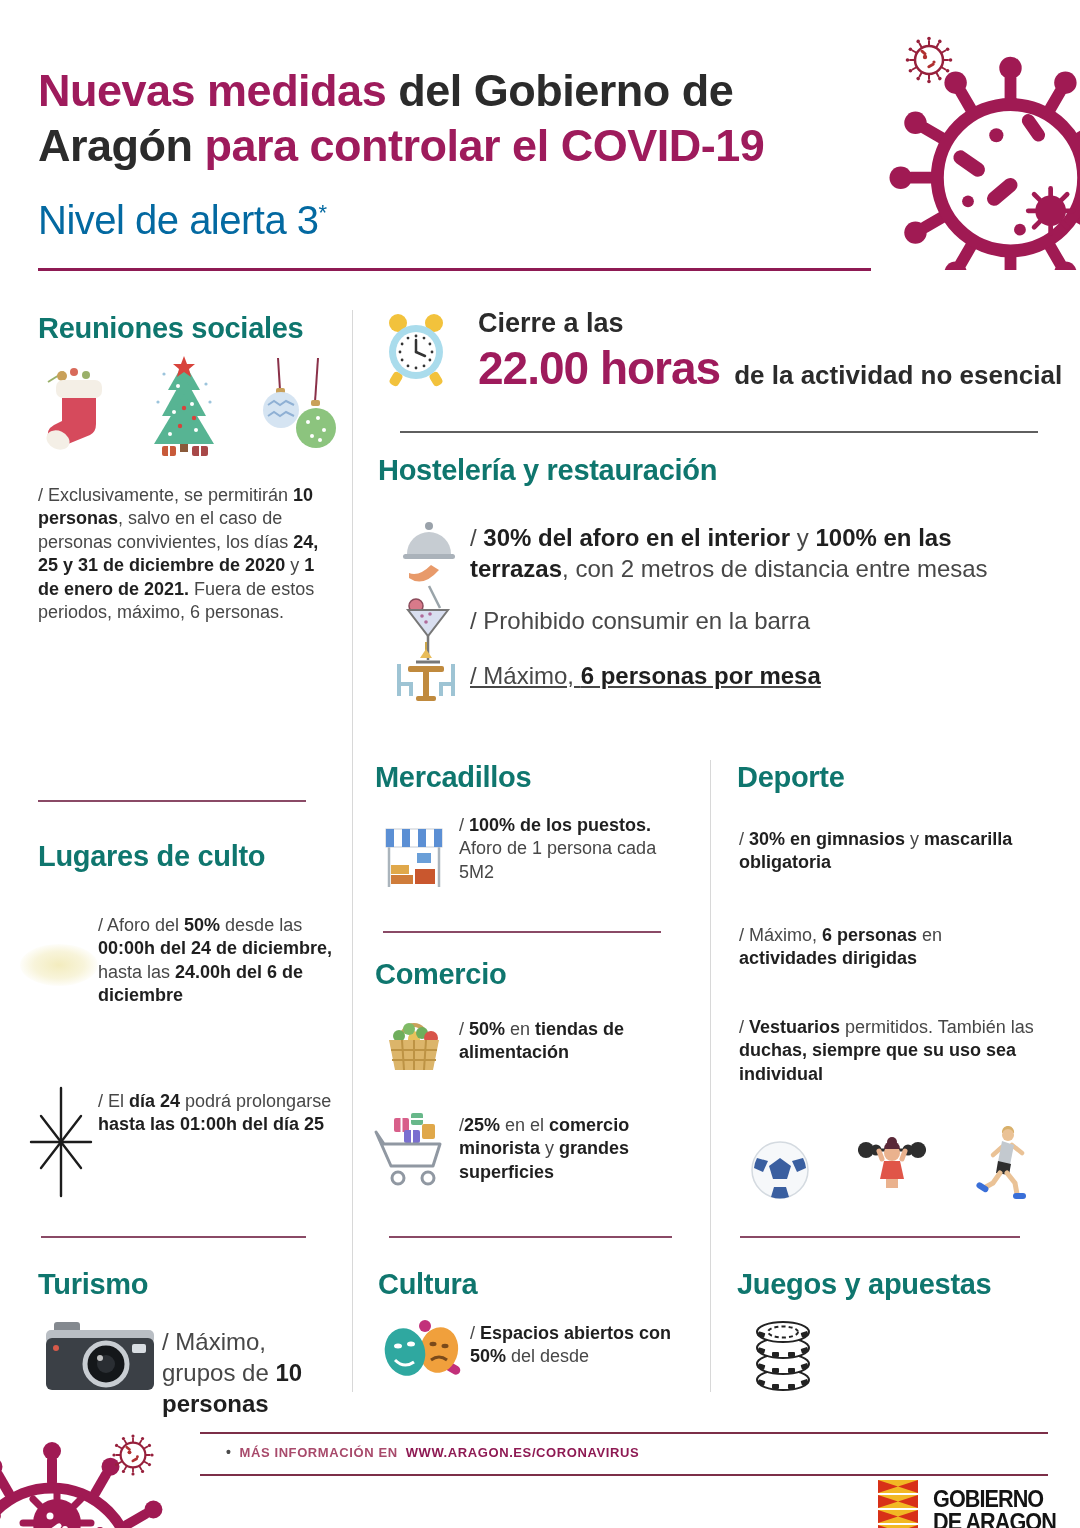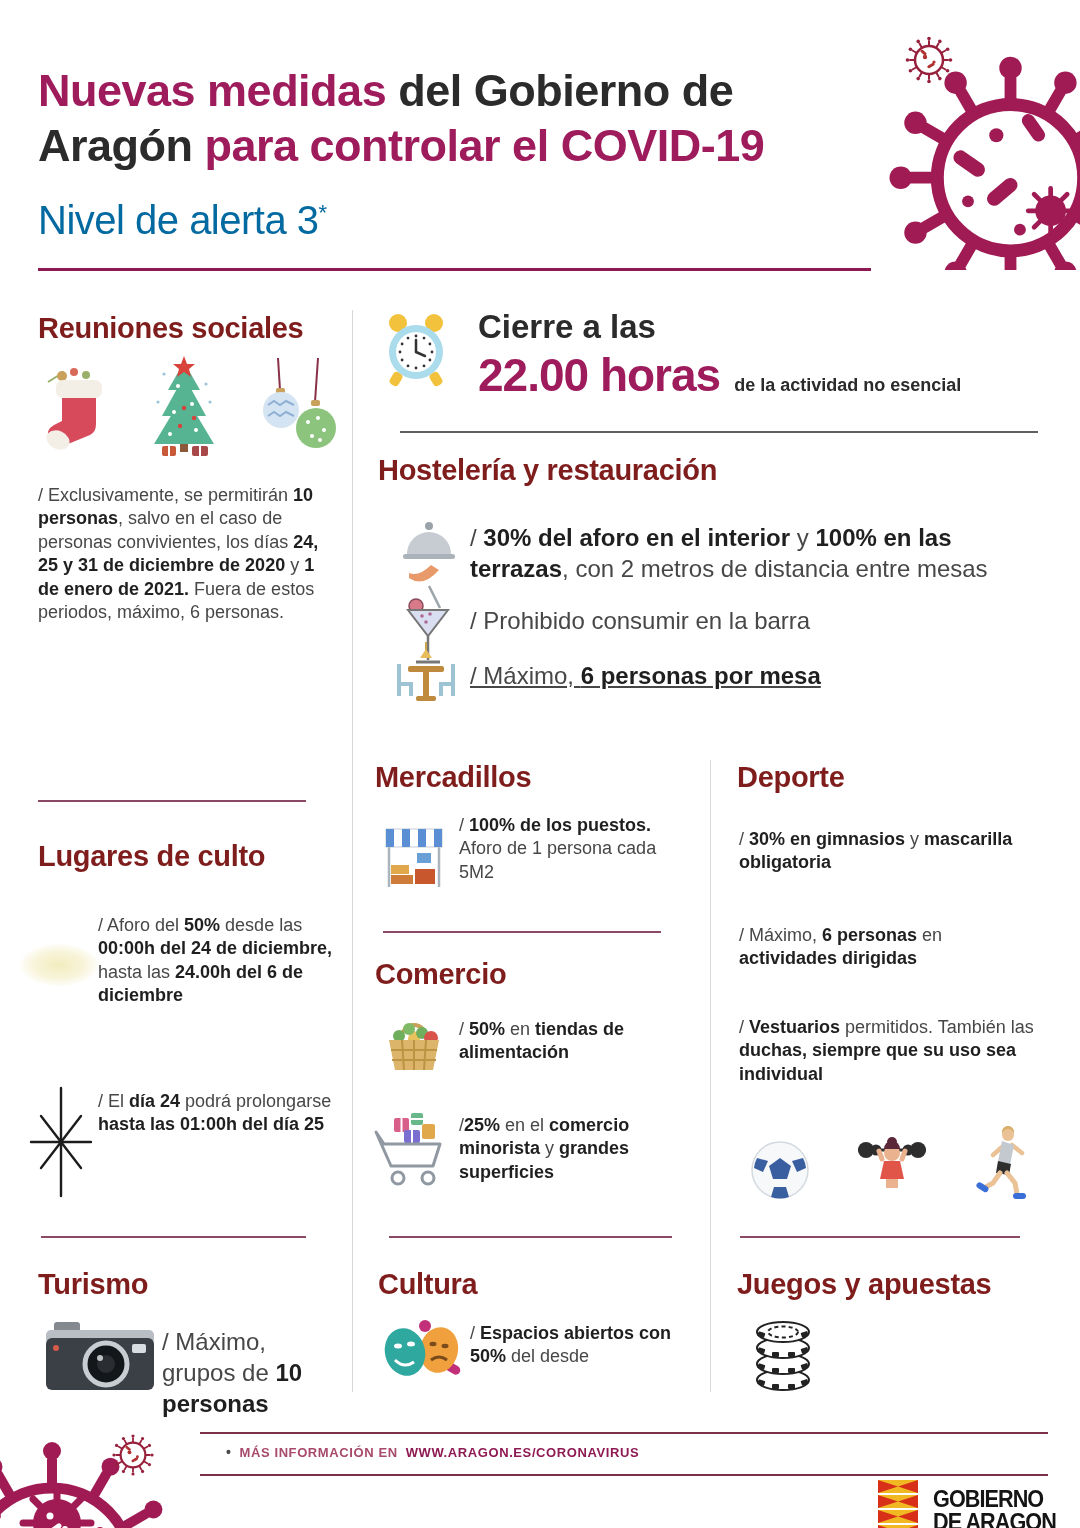--- a/index.html
+++ b/index.html
@@ -8,31 +8,31 @@
   .abs{position:absolute;}
   
   #title{left:38px;top:36px;width:856px;font-size:45px;line-height:1.22;font-weight:600;color:#2b2b2b;letter-spacing:-0.5px;}
   #title .accent{color:#9e1b5c;font-weight:800;}
   #alert-row{left:38px;top:170px;display:flex;align-items:flex-end;gap:30px;}
   #alert-level{font-size:40px;color:#0369a1;font-weight:400;letter-spacing:-0.5px;text-align:right;}
   #alert-level sup{font-size:22px;}
   #order-ref{font-size:20px;font-style:italic;font-weight:700;color:#232323;padding-bottom:8px;}
   .rule{background:#8e1a53;height:3px;}
   
-  .h2{font-size:29px;font-weight:800;color:#7f1d1d;letter-spacing:-0.3px;}
+  .h2{font-size:29px;font-weight:800;color:#0f766e;letter-spacing:-0.3px;}
   
   .body{font-size:24px;line-height:1.3;color:#474747;}
   .body .b,.rich .b{font-weight:800;color:#1f1f1f;}
   .fs25{font-size:18px;}
   .fs24{font-size:24px;}
   
-  #closure-prefix{font-size:33px;font-weight:800;color:#2b2b2b;}
+  #closure-prefix{font-size:27px;font-weight:800;color:#2b2b2b;}
   #closure-line2{display:flex;align-items:baseline;gap:14px;margin-top:2px;}
   #closure-time{font-size:46px;font-weight:800;color:#9e1b5c;letter-spacing:-1px;}
-  #closure-suffix{font-size:18px;font-weight:800;color:#2b2b2b;}
+  #closure-suffix{font-size:26px;font-weight:800;color:#2b2b2b;}
   .thin-div{height:2px;background:#8a4a66;}
   .gray-div{height:2px;background:#5f5f5f;}
   .vdiv{width:1px;background:#d8d8d8;}
   
   .foot-line{height:2px;background:#7c2f48;}
   #footer-text{left:226px;top:1416px;font-size:13px;letter-spacing:0.6px;color:#a84a6b;font-weight:600;display:flex;gap:8px;align-items:center;}
   #footer-text .url{font-weight:800;color:#8e1a53;}
   #footer-text .bullet{color:#4a4a4a;font-size:14px;}
   #logo{left:878px;top:1452px;display:flex;gap:15px;align-items:center;}
   #logo-text{font-size:23px;font-weight:800;color:#141414;line-height:0.98;letter-spacing:-1px;transform:scaleX(0.94);transform-origin:left;}

